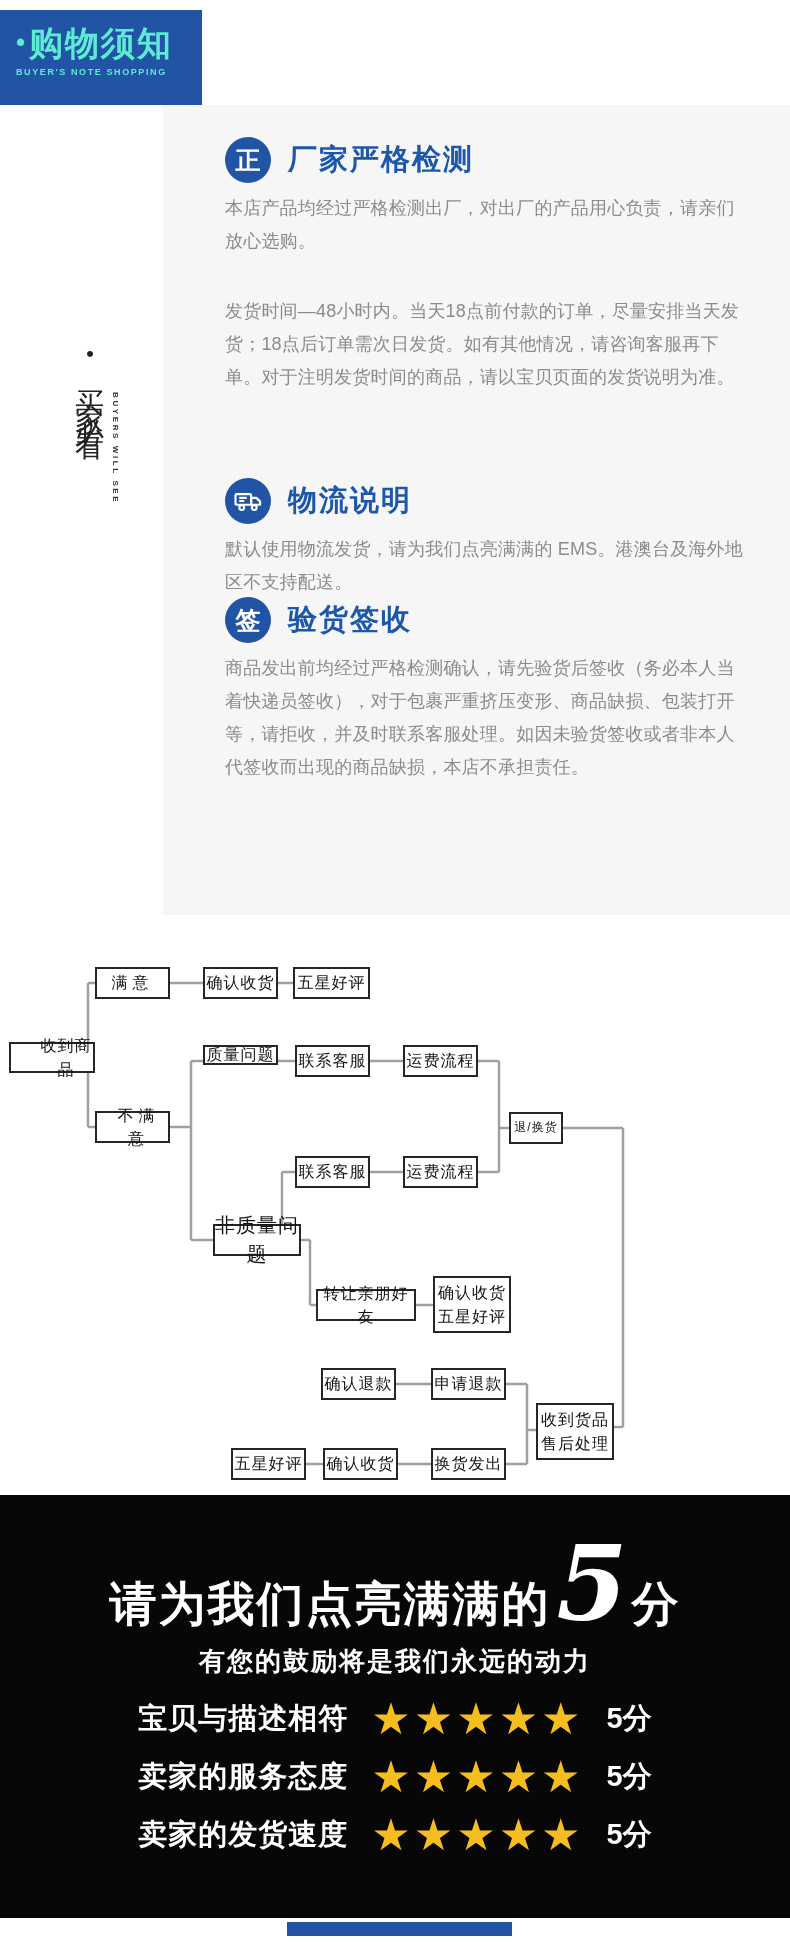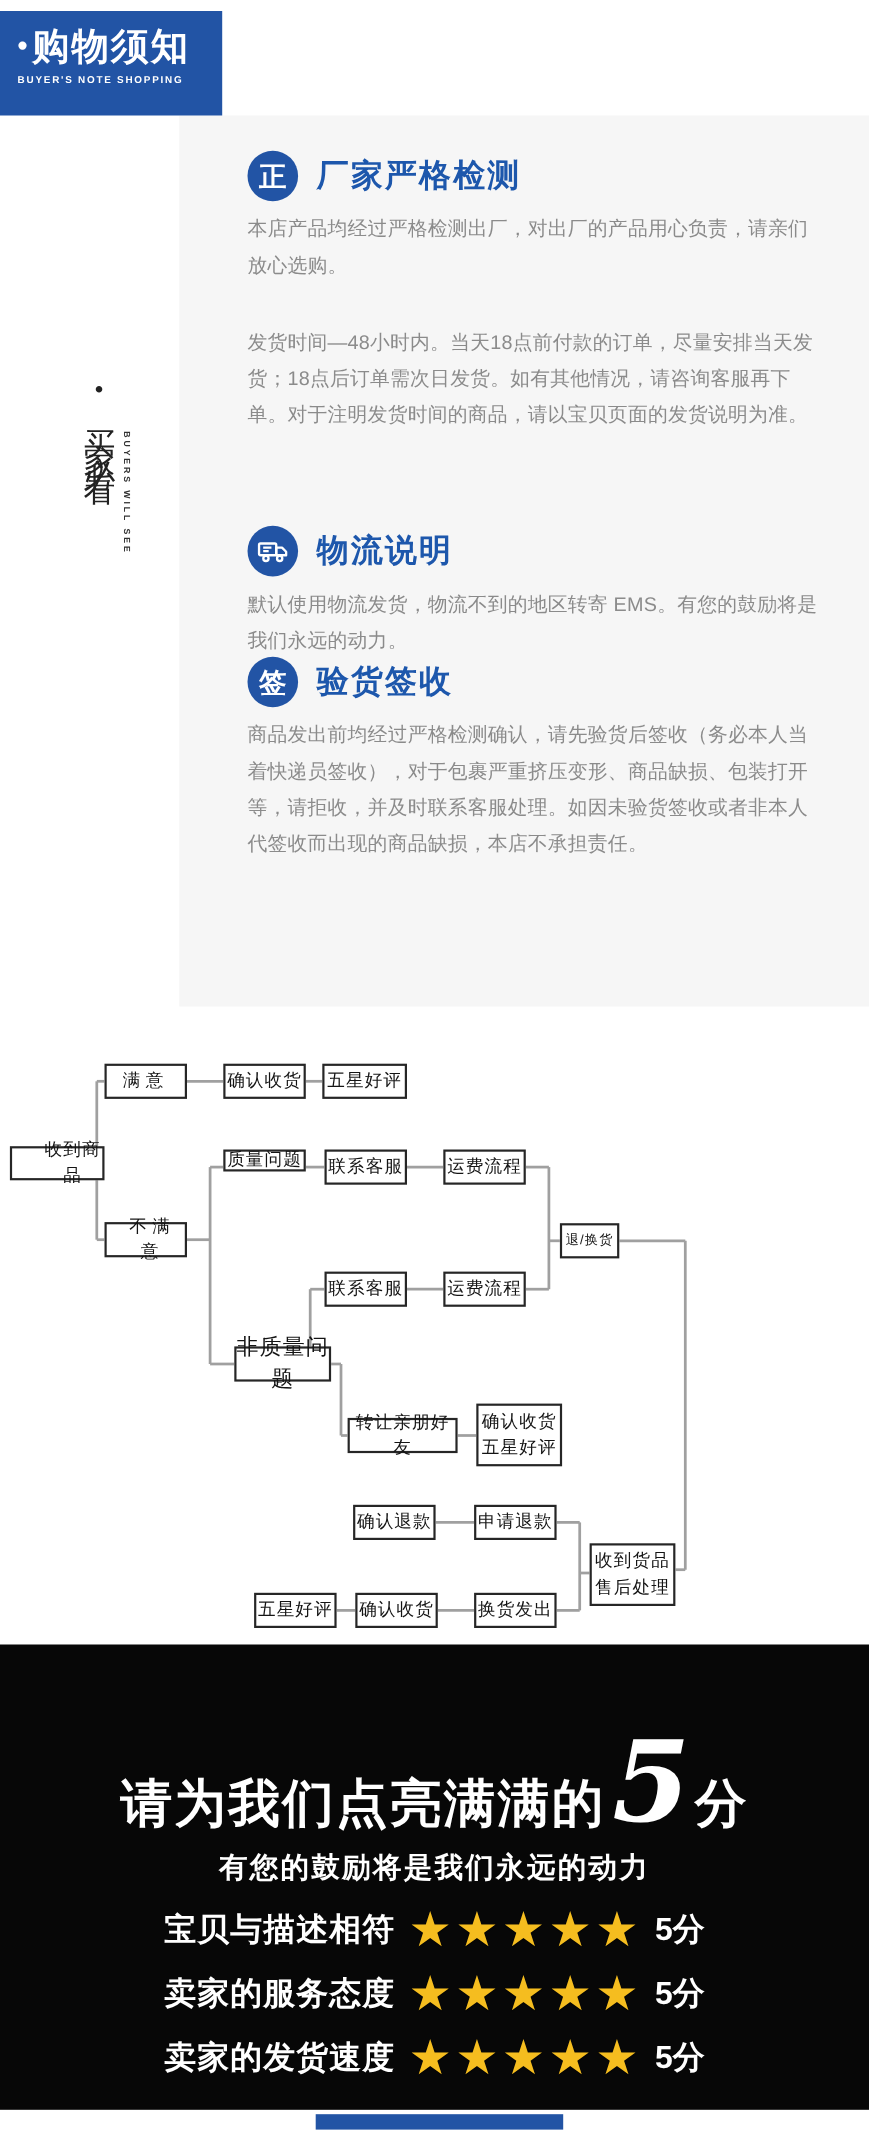--- a/index.html
+++ b/index.html
@@ -5,21 +5,21 @@
   html,body{margin:0;padding:0;background:#fff;}
   .page{position:relative;width:790px;height:1944px;margin:0 auto;background:#fff;
         font-family:"Liberation Sans","DejaVu Sans",sans-serif;overflow:hidden;}
   :root{--blue:#2254a5;--hblue:#1d57ac;--gray:#8b8b8b;--panel:#f6f6f6;--line:#a0a0a0;--gold:#f5bd1f;}
 
   
   .content-panel{position:absolute;left:163px;top:105px;width:627px;height:810px;background:var(--panel);z-index:0;}
 
   
   .top-banner{position:absolute;left:0;top:10px;width:202px;height:95px;background:var(--blue);
-              color:#ffffff;box-sizing:border-box;padding:14px 0 0 16px;z-index:4;}
+              color:#5eead4;box-sizing:border-box;padding:14px 0 0 16px;z-index:4;}
   .tb-title{font-size:34px;font-weight:bold;letter-spacing:2px;line-height:1.15;}
   .tb-bullet{font-size:26px;vertical-align:4px;margin-right:2px;}
   .tb-sub{font-size:9px;font-weight:bold;letter-spacing:1.6px;margin-top:4px;}
 
   
   .side-label{position:absolute;left:70px;top:350px;display:flex;z-index:1;}
   .side-cn{writing-mode:vertical-rl;color:#222;}
   .side-bullet{font-size:22px;letter-spacing:10px;}
   .side-text{font-size:29px;letter-spacing:13px;font-weight:500;}
   .side-en{writing-mode:vertical-rl;font-size:8px;font-weight:bold;letter-spacing:2.6px;color:#333;margin-left:1px;margin-top:42px;}
@@ -45,25 +45,25 @@
   
   #flow-lines{position:absolute;left:0;top:0;width:790px;height:1944px;z-index:2;pointer-events:none;}
   #flow-lines line{stroke:var(--line);stroke-width:2.5;}
   .flow-node{position:absolute;background:#fff;border:2px solid #262626;box-sizing:border-box;
              display:flex;align-items:center;justify-content:center;text-align:center;
              color:#141414;white-space:pre-line;line-height:1.45;z-index:3;letter-spacing:1px;}
 
   
   .footer{position:absolute;left:0;top:1495px;width:790px;height:423px;background:#070707;
           color:#fff;text-align:center;z-index:2;}
-  .f-title{padding-top:72px;font-size:47px;font-weight:bold;letter-spacing:2px;line-height:1.05;}
+  .f-title{padding-top:36px;font-size:47px;font-weight:bold;letter-spacing:2px;line-height:1.05;}
   .f-five{font-family:"DejaVu Serif","Liberation Serif",serif;font-style:italic;font-size:102px;
           font-weight:bold;margin:0 2px 0 6px;}
   .f-sub{margin-top:6px;font-size:26px;font-weight:bold;letter-spacing:2px;}
-  .rating-row{display:flex;justify-content:center;align-items:center;gap:12px;margin-top:10px;height:48px;}
+  .rating-row{display:flex;justify-content:center;align-items:center;gap:23px;margin-top:10px;height:48px;}
   .rating-row:first-child{margin-top:16px;}
   .r-label{font-size:29px;font-weight:bold;letter-spacing:1px;}
   .r-stars{font-size:44px;color:var(--gold);letter-spacing:3px;line-height:1;
            text-shadow:0 1px 1px rgba(0,0,0,.45);}
   .r-score{font-size:29px;font-weight:bold;}
 
   .bottom-bar{position:absolute;left:287px;top:1922px;width:225px;height:14px;background:var(--blue);z-index:2;}
 </style>
 </head>
 <body>
@@ -103,21 +103,21 @@
                 <rect x="2" y="6.5" width="12.5" height="8.5" rx="1"></rect>
                 <path d="M14.5 9.5h4.2l3 3v2.5h-7.2z"></path>
                 <circle cx="7" cy="17.3" r="1.9"></circle>
                 <circle cx="17" cy="17.3" r="1.9"></circle>
                 <path d="M5 9.5h6M5 12h4"></path>
               </g>
             </svg>
           </div>
           <h2 class="sec-title">物流说明</h2>
         </div>
-        <p class="sec-body">默认使用物流发货，物流不到的地区转寄 EMS。有您的鼓励将是我们永远的动力。</p>
+        <p class="sec-body">默认使用物流发货，请为我们点亮满满的 EMS。港澳台及海外地区不支持配送。</p>
       </section>
       <section class="note-section" style="top: 597px;">
         <div class="sec-head">
           <div class="sec-icon">
             <span class="icon-main">签</span>
           </div>
           <h2 class="sec-title">验货签收</h2>
         </div>
         <p class="sec-body">商品发出前均经过严格检测确认，请先验货后签收（务必本人当着快递员签收），对于包裹严重挤压变形、商品缺损、包装打开等，请拒收，并及时联系客服处理。如因未验货签收或者非本人代签收而出现的商品缺损，本店不承担责任。</p>
       </section>

